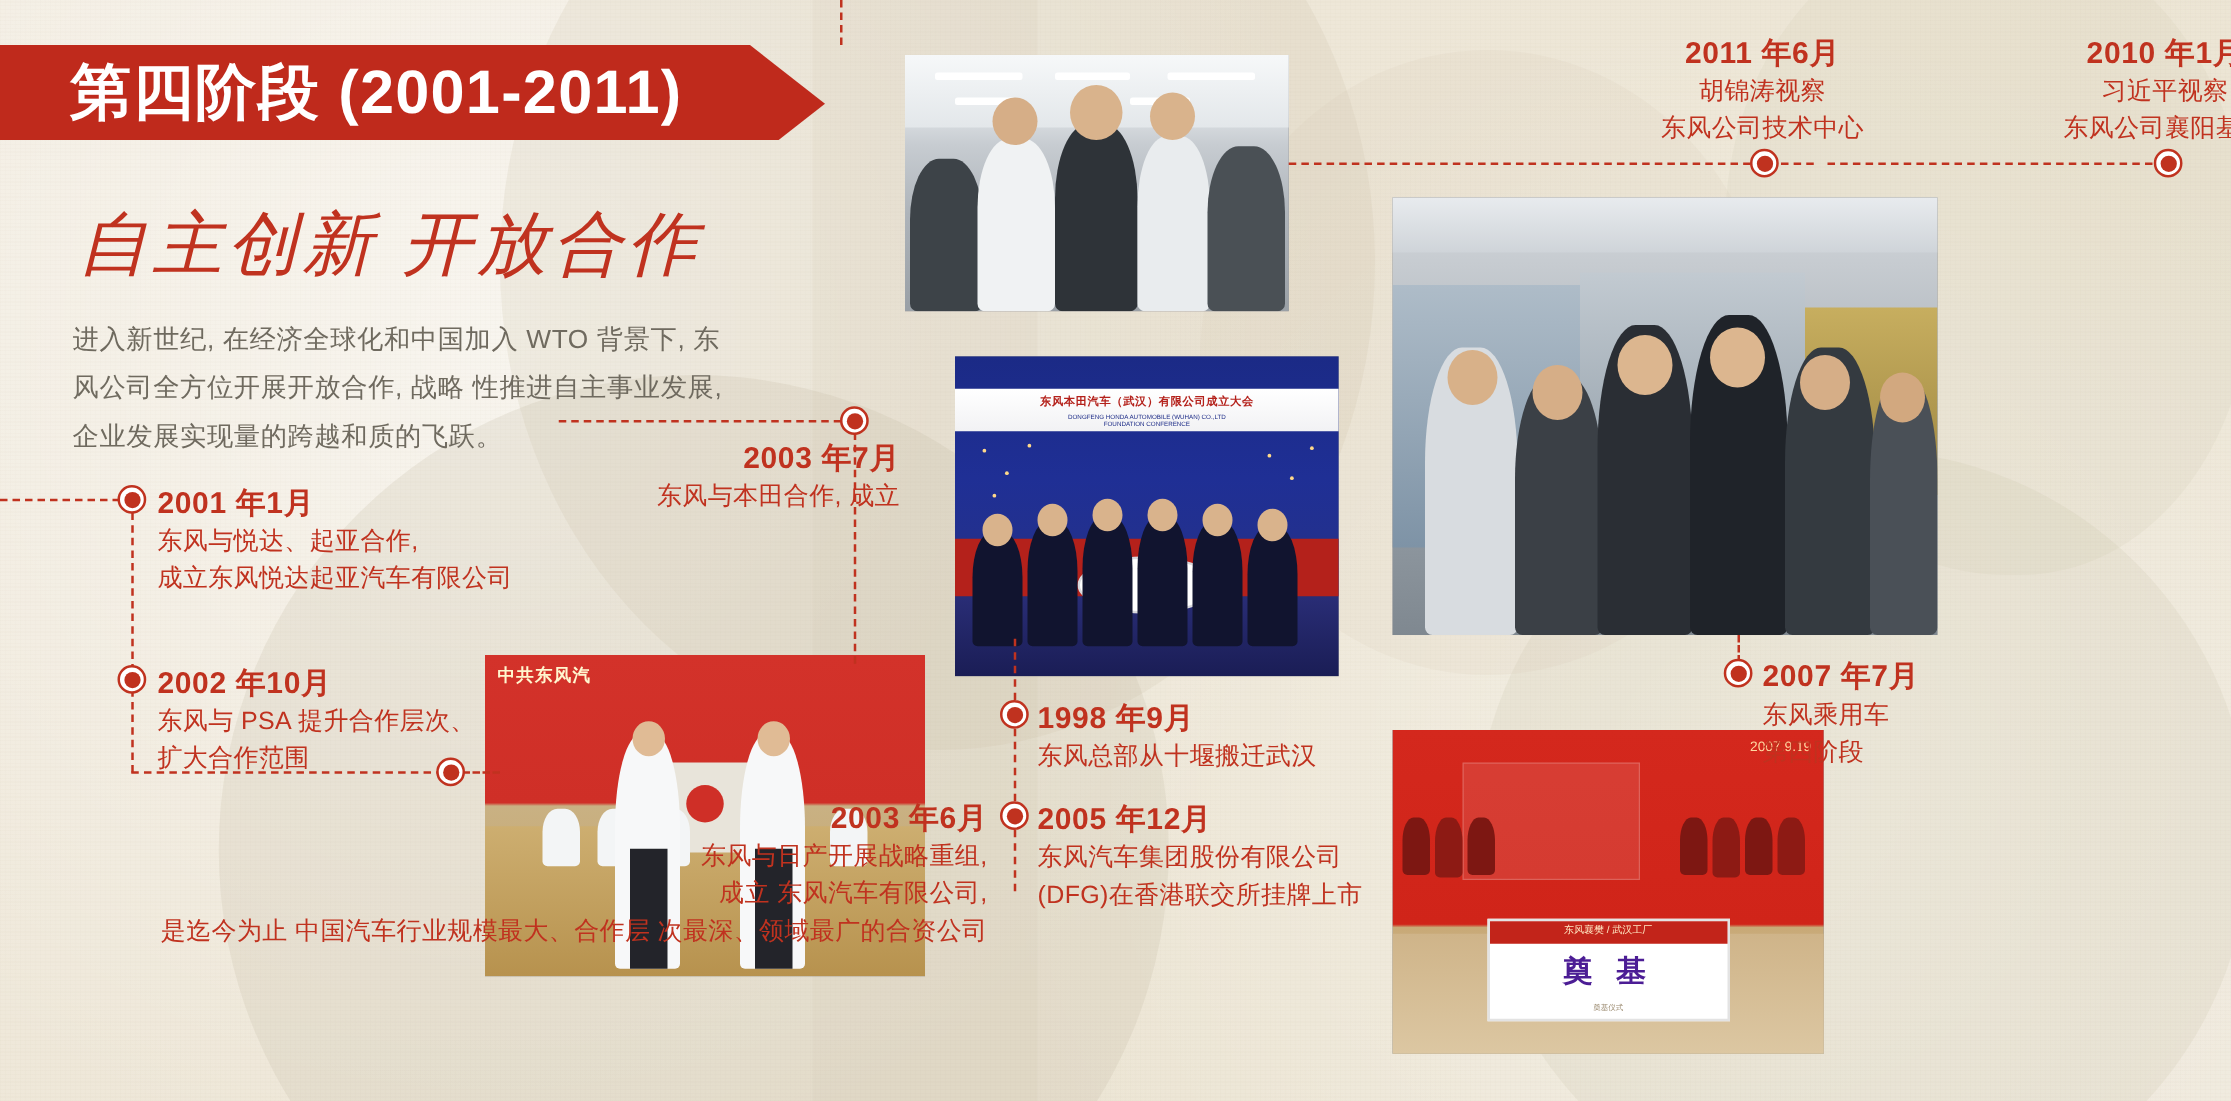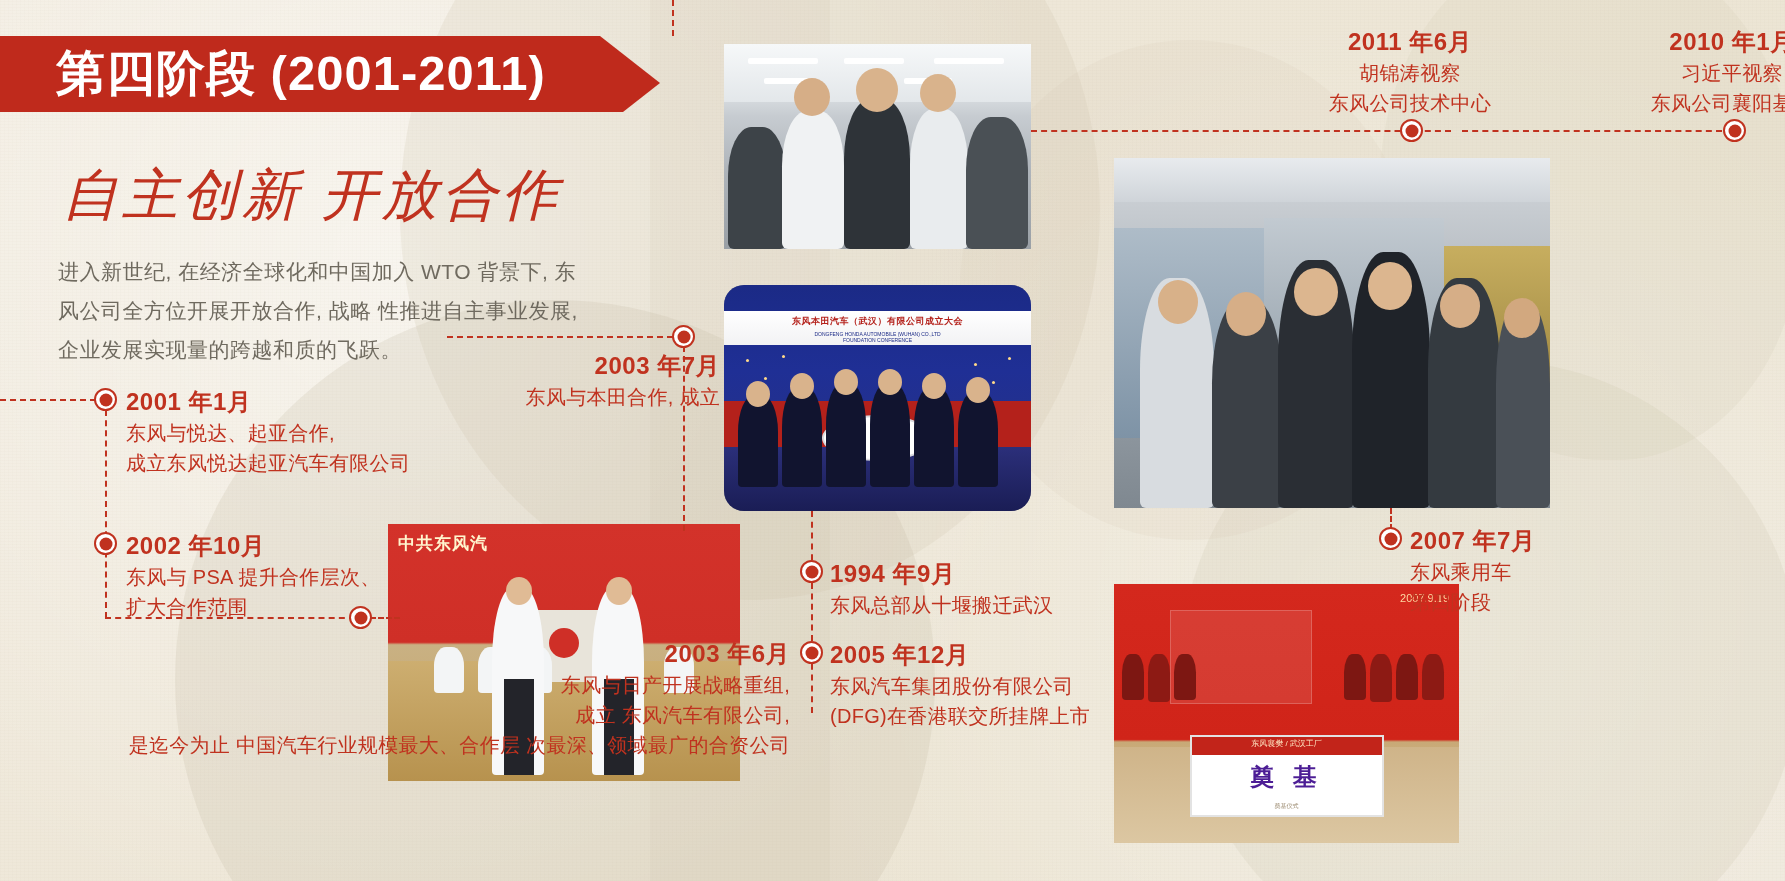--- a/index.html
+++ b/index.html
@@ -133,21 +133,21 @@
       linear-gradient(180deg, #eef1f3 0%, #dfe3e6 22%, #c7ccd1 35%, #aeb4ba 62%, #9aa0a6 100%);
   }
   #photo-hu .ceil {
     position:absolute; left:0; top:0; width:100%; height:58px;
     background: linear-gradient(180deg,#f6f8f9,#e3e7ea);
   }
   #photo-hu .lamp { position:absolute; background:#ffffff; height:6px; border-radius:2px; top:14px; }
   #photo-hu .p { position:absolute; bottom:0; border-radius:40% 40% 6px 6px; }
 
   
-  #photo-honda { left: 724px; top: 285px; width: 307px; height: 226px; border-radius: 20px; }
+  #photo-honda { left: 764px; top: 285px; width: 307px; height: 256px; }
   #photo-honda .bg {
     position:absolute; inset:0;
     background: linear-gradient(180deg,#1b2a86 0%, #1f2f95 38%, #22308f 55%, #2b2f7a 72%, #1a1d55 100%);
   }
   #photo-honda .stagebar {
     position:absolute; left:0; right:0; top:26px; height:34px;
     background:linear-gradient(180deg,#ffffff,#f2f2f4);
   }
   #photo-honda .redband { position:absolute; left:0; right:0; bottom:64px; height:46px; background:#b4211b; }
   #photo-honda .spark { position:absolute; width:3px; height:3px; border-radius:50%; background:#ffd98a; }
@@ -332,21 +332,21 @@
     <div class="p" style="left:44px;  top:122px; width:40px;height:44px;border-radius:50%;background:#d8b189;"></div>
     <div class="p" style="left:112px; top:134px; width:40px;height:44px;border-radius:50%;background:#d6ae87;"></div>
     <div class="p" style="left:180px; top:110px; width:44px;height:48px;border-radius:50%;background:#dcb68f;"></div>
     <div class="p" style="left:254px; top:104px; width:44px;height:48px;border-radius:50%;background:#dcb68f;"></div>
     <div class="p" style="left:326px; top:126px; width:40px;height:44px;border-radius:50%;background:#d6ae87;"></div>
     <div class="p" style="left:390px; top:140px; width:36px;height:40px;border-radius:50%;background:#d2a87f;"></div>
   </div>
 
   <div class="photo" id="photo-party">
     <div class="bg"></div>
-    <div style="position:absolute;left:10px;top:8px;font-size:17px;color:#fff6cf;font-weight:bold;letter-spacing:1px;">中共东风汽</div>
+    <div style="position:absolute;left:10px;top:8px;font-size:14px;color:#fff6cf;font-weight:bold;letter-spacing:1px;">中共东风汽</div>
     <div class="table"></div>
     <div class="banner2"></div>
     <div class="star"></div>
     <div class="p" style="left:46px;  bottom:88px; width:30px; height:46px; background:#f3f5f6;"></div>
     <div class="p" style="left:90px;  bottom:88px; width:30px; height:46px; background:#f3f5f6;"></div>
     <div class="p" style="left:134px; bottom:88px; width:30px; height:46px; background:#f3f5f6;"></div>
     <div class="p" style="left:276px; bottom:88px; width:30px; height:46px; background:#f3f5f6;"></div>
     <div class="p" style="left:104px; bottom:6px;  width:52px; height:188px; background:#f7f8f9;"></div>
     <div class="p" style="left:116px; bottom:6px;  width:30px; height:96px;  background:#23242a; border-radius:0;"></div>
     <div class="p" style="left:204px; bottom:6px;  width:52px; height:188px; background:#f7f8f9;"></div>
@@ -434,21 +434,21 @@
   </div>
 
   <div class="ev right-align" style="left:0px; top:638px; width:790px;">
     <div class="date">2003 年6月</div>
     <div class="desc">东风与日产开展战略重组,</div>
     <div class="desc">成立 东风汽车有限公司,</div>
     <div class="desc">是迄今为止 中国汽车行业规模最大、合作层 次最深、领域最广的合资公司</div>
   </div>
 
   <div class="ev" style="left:830px; top:558px;">
-    <div class="date">1994 年9月</div>
+    <div class="date">1998 年9月</div>
     <div class="desc">东风总部从十堰搬迁武汉</div>
   </div>
 
   <div class="ev" style="left:830px; top:639px;">
     <div class="date">2005 年12月</div>
     <div class="desc">东风汽车集团股份有限公司</div>
     <div class="desc">(DFG)在香港联交所挂牌上市</div>
   </div>
 
   <div class="ev" style="left:1410px; top:525px;">

